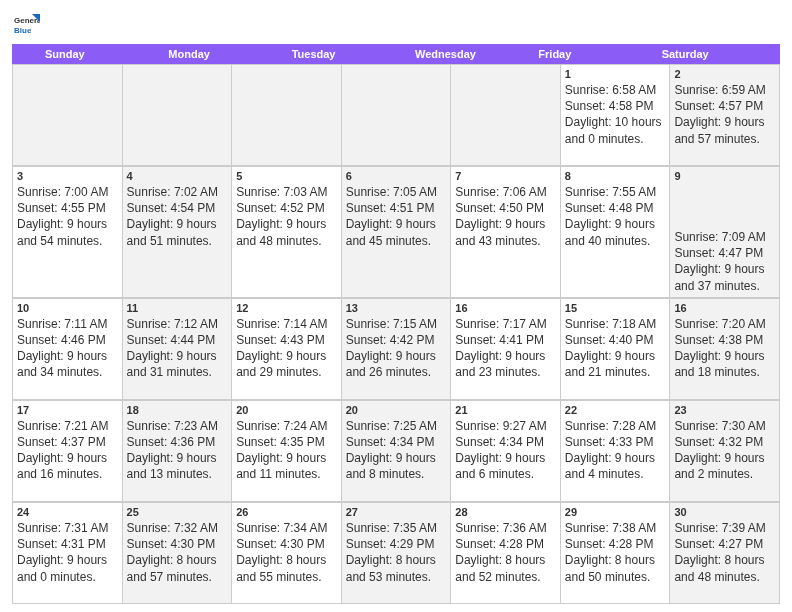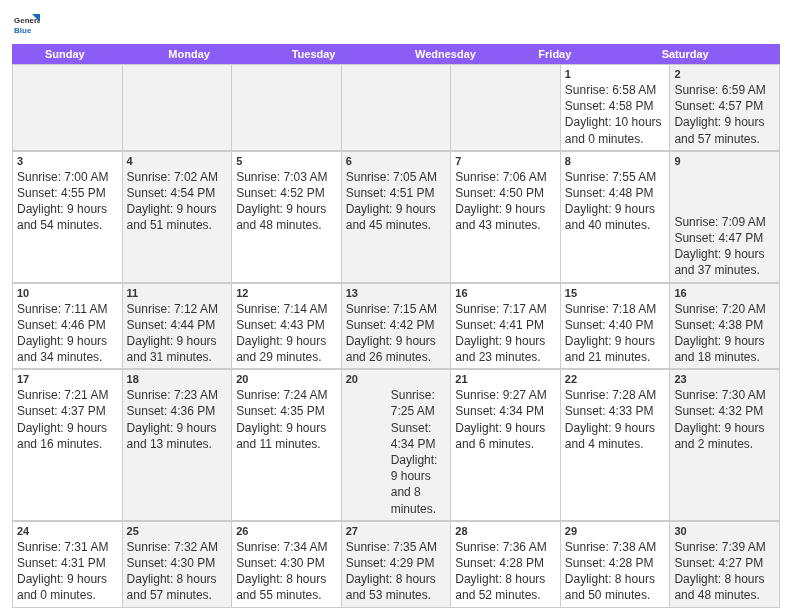--- a/index.html
+++ b/index.html
@@ -271,21 +271,21 @@
           </div>
           <div class="cal-cell">
             <span class="day-num">20</span>
             <p style="white-space: pre-line;">Sunrise: 7:24 AM
 Sunset: 4:35 PM
 Daylight: 9 hours
 and 11 minutes.</p>
           </div>
           <div class="cal-cell shaded">
             <span class="day-num">20</span>
-            <p style="white-space: pre-line; margin-left: 45px;">Sunrise: 7:25 AM
+            <p style="white-space: pre-line;">Sunrise: 7:25 AM
 Sunset: 4:34 PM
 Daylight: 9 hours
 and 8 minutes.</p>
           </div>
           <div class="cal-cell">
             <span class="day-num">21</span>
             <p style="white-space: pre-line;">Sunrise: 9:27 AM
 Sunset: 4:34 PM
 Daylight: 9 hours
 and 6 minutes.</p>

